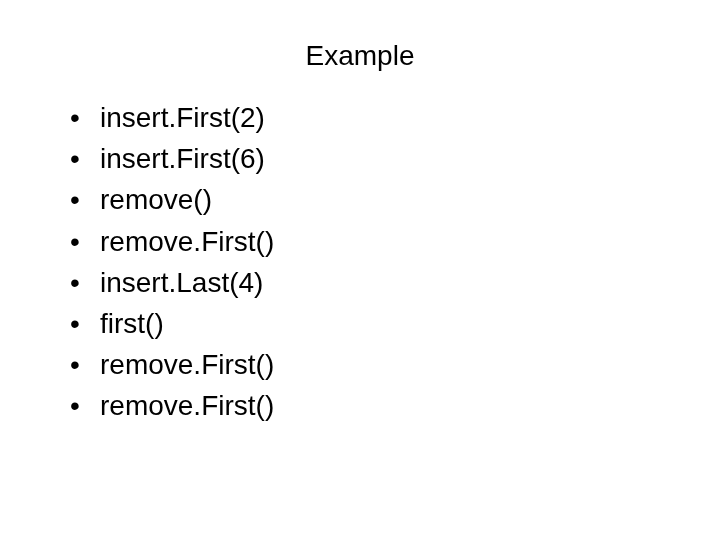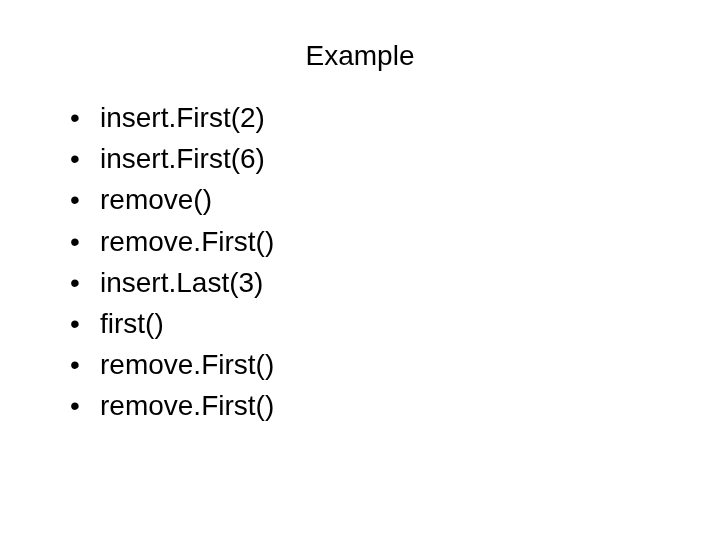--- a/index.html
+++ b/index.html
@@ -64,21 +64,21 @@
     <li class="bullet-item">
       <span class="bullet-marker">•</span>
       <span class="bullet-text">remove()</span>
     </li>
     <li class="bullet-item">
       <span class="bullet-marker">•</span>
       <span class="bullet-text">remove.First()</span>
     </li>
     <li class="bullet-item">
       <span class="bullet-marker">•</span>
-      <span class="bullet-text">insert.Last(3)</span>
+      <span class="bullet-text">insert.Last(4)</span>
     </li>
     <li class="bullet-item">
       <span class="bullet-marker">•</span>
       <span class="bullet-text">first()</span>
     </li>
     <li class="bullet-item">
       <span class="bullet-marker">•</span>
       <span class="bullet-text">remove.First()</span>
     </li>
     <li class="bullet-item">

